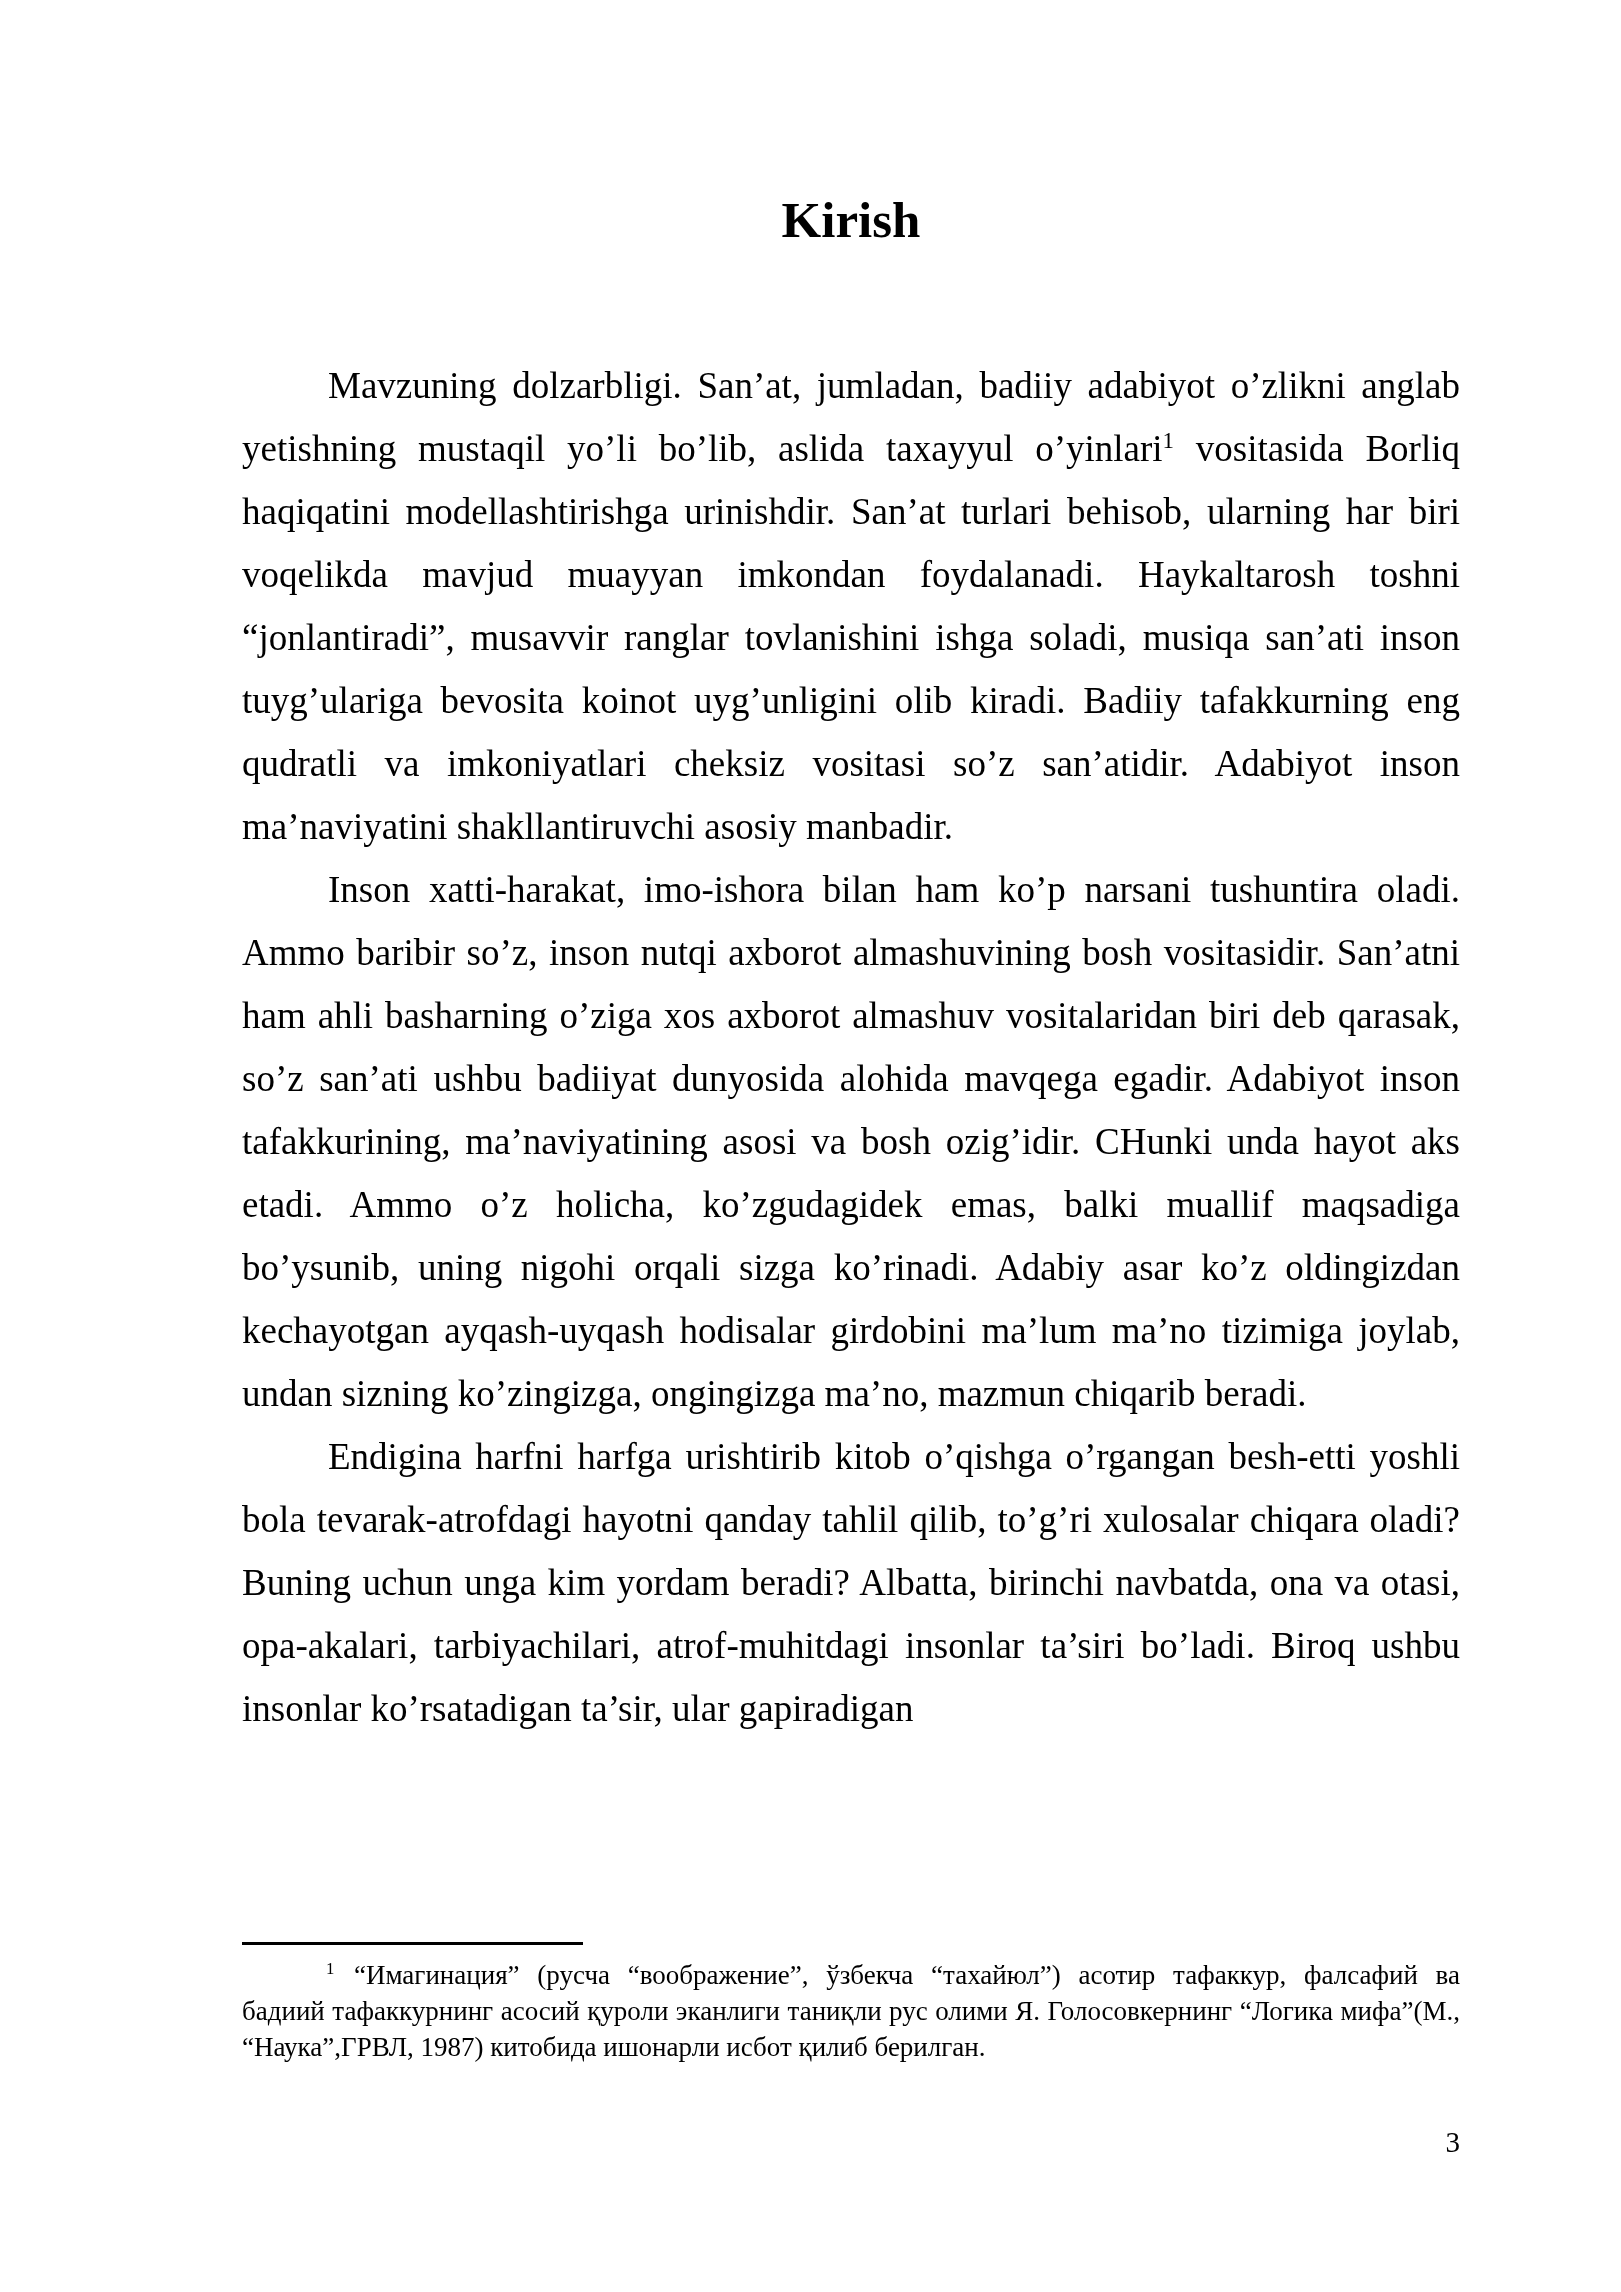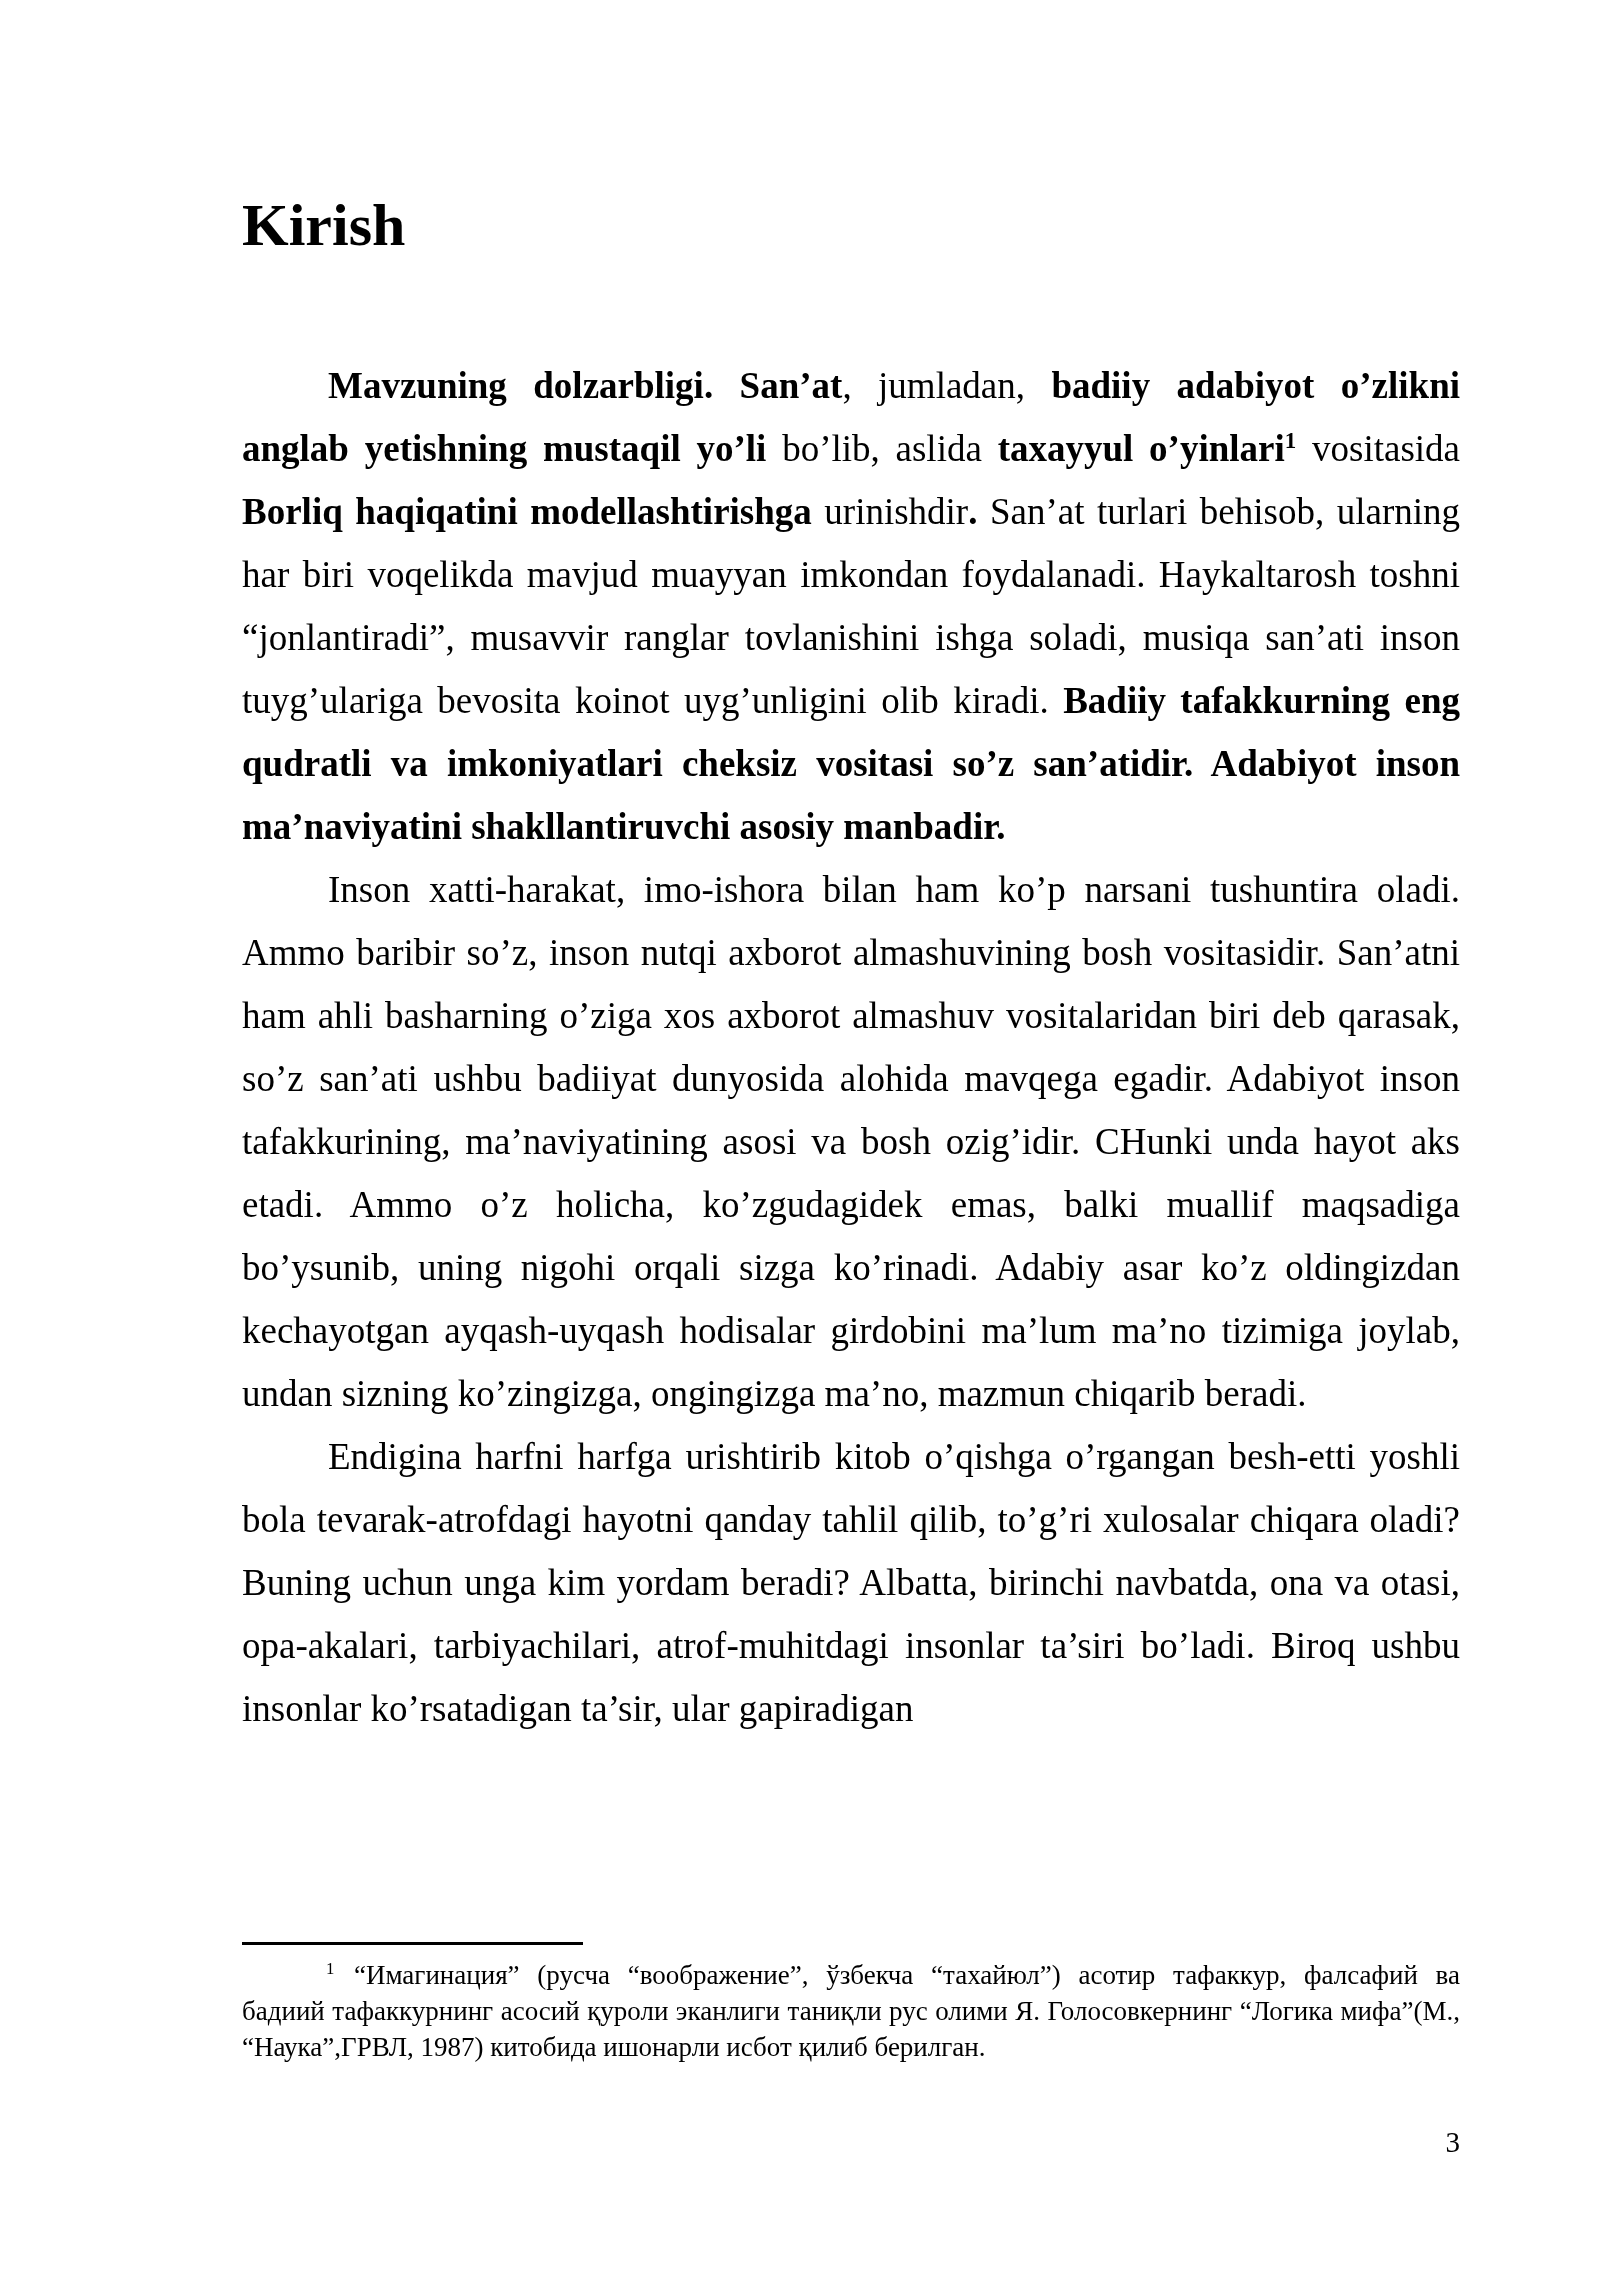--- a/index.html
+++ b/index.html
@@ -14,40 +14,40 @@
     background: #ffffff;
     color: #000000;
     font-family: "Liberation Serif", "DejaVu Serif", serif;
     overflow: hidden;
   }
   .doc-title {
     position: absolute;
     top: 192px;
     left: 242px;
     width: 1218px;
-    text-align: left;
+    text-align: center;
     font-weight: bold;
-    font-size: 60px;
+    font-size: 51px;
     line-height: 1.1;
   }
   .body-text {
     position: absolute;
     top: 354px;
     left: 242px;
     width: 1218px;
     font-size: 37px;
     line-height: 63px;
     text-align: justify;
   }
   .para {
     margin: 0;
     text-indent: 86px;
   }
   .seg-bold {
-    font-weight: bold;
+    font-weight: normal;
     margin-top: 18px;
   }
   .body-text sup, .footnote sup {
     font-size: 0.62em;
     line-height: 0;
     vertical-align: super;
   }
   .footnote-rule {
     position: absolute;
     top: 1942px;

